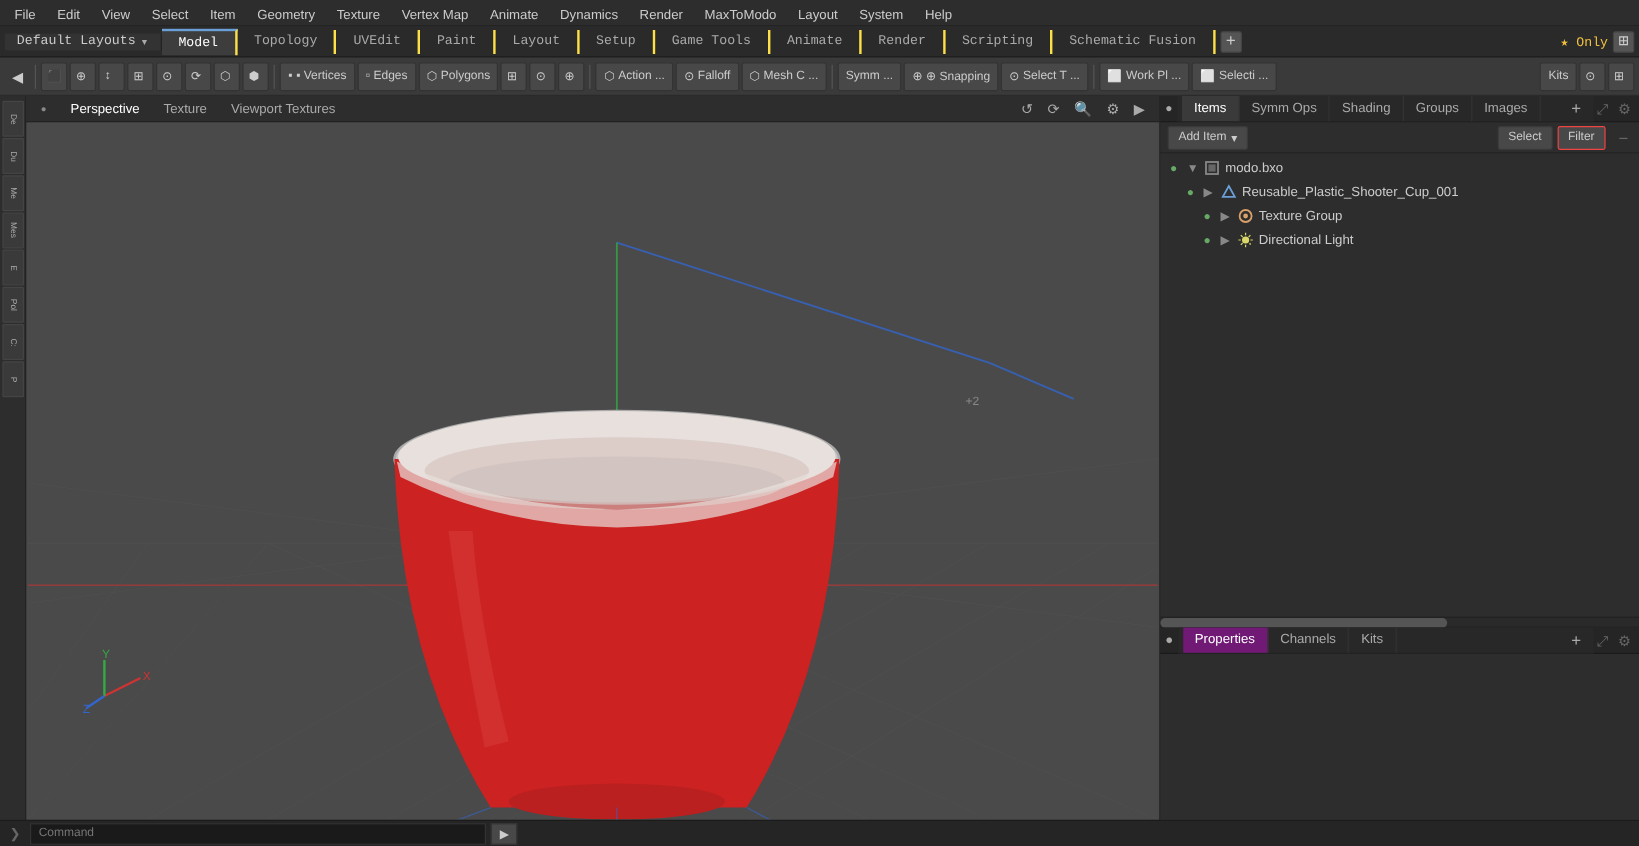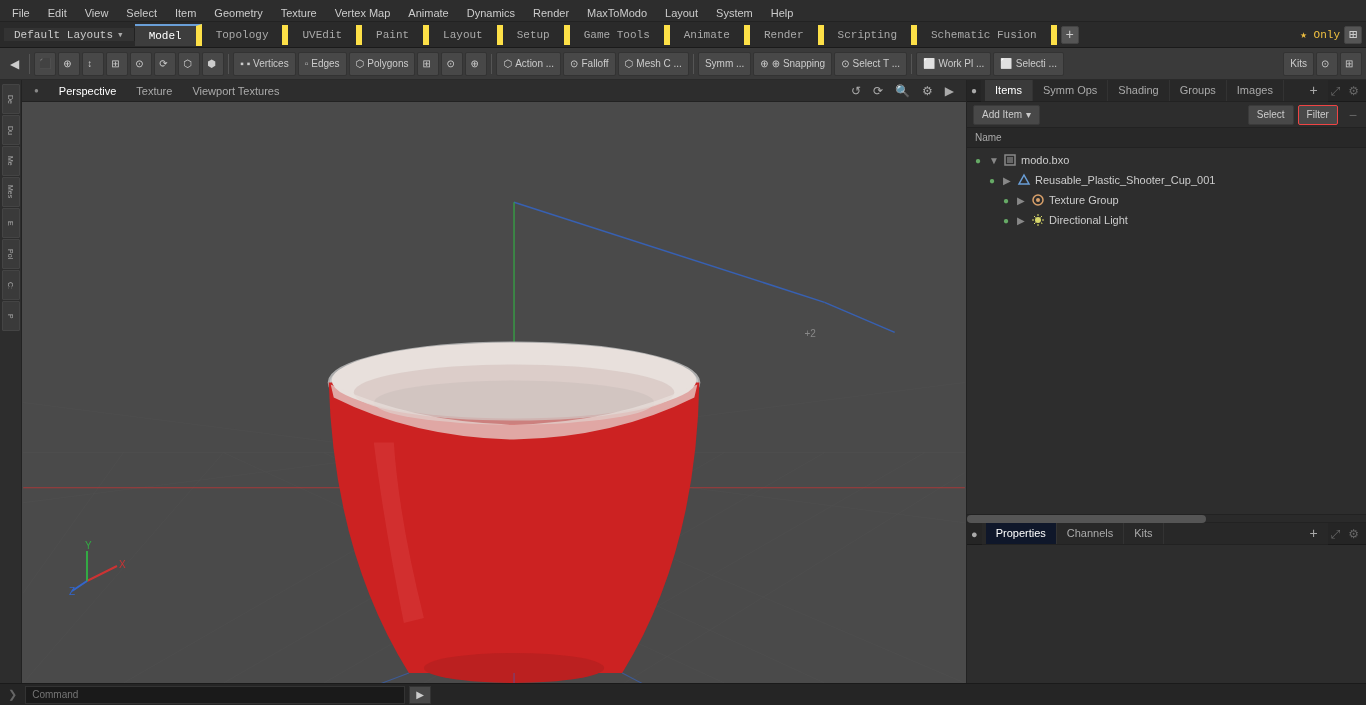--- a/index.html
+++ b/index.html
@@ -4,21 +4,21 @@
   <style>
     * { margin: 0; padding: 0; box-sizing: border-box; }
     body { width: 1366px; height: 705px; overflow: hidden; background: #3a3a3a; font-family: Arial, sans-serif; font-size: 11px; color: #ccc; }
 
     
     #menubar { display: flex; align-items: flex-end; height: 22px; background: #2d2d2d; border-bottom: 1px solid #222; padding: 0 4px; gap: 2px; }
     .menu-item { padding: 2px 8px; color: #ccc; cursor: pointer; font-size: 11px; }
 
     
     #layout-tabs { display: flex; align-items: center; height: 26px; background: #2a2a2a; border-bottom: 1px solid #1a1a1a; font-family: Liberation Mono, monospace; }
-    .layout-tab { padding: 4px 14px; color: #aaa; cursor: pointer; font-size: 11px; border-right: 6px solid #fde047; height: 100%; display: flex; align-items: center; }
+    .layout-tab { padding: 4px 14px; color: #aaa; cursor: pointer; font-size: 11px; border-right: 2px solid #fde047; height: 100%; display: flex; align-items: center; }
     .layout-tab.active { background: #3d3d3d; color: #fff; border-top: 2px solid #6a9fd8; }
     #layout-left { display: flex; align-items: center; padding-left: 4px; gap: 0; }
     #layout-right { margin-left: auto; display: flex; align-items: center; gap: 4px; padding-right: 4px; }
     .layout-star { color: #f0c040; font-size: 11px; }
     .layout-add-btn { background: #555; border: 1px solid #444; color: #ccc; width: 18px; height: 18px; display: flex; align-items: center; justify-content: center; cursor: pointer; font-size: 14px; border-radius: 2px; }
 
     
     #toolbar { display: flex; align-items: center; height: 32px; background: #3a3a3a; border-bottom: 1px solid #2a2a2a; padding: 0 4px; gap: 2px; overflow: hidden; }
     .tb-btn { padding: 2px 6px; color: #ccc; cursor: pointer; font-size: 10px; background: #484848; border: 1px solid #333; border-radius: 2px; height: 24px; display: flex; align-items: center; gap: 3px; white-space: nowrap; }
     .tb-separator { width: 1px; height: 20px; background: #555; margin: 0 2px; }
@@ -68,21 +68,21 @@
     .tree-expand { width: 10px; color: #888; font-size: 10px; }
     .tree-icon { width: 14px; height: 14px; display: flex; align-items: center; justify-content: center; }
     .tree-label { font-size: 11px; color: #ccc; }
     .indent-1 { padding-left: 18px; }
     .indent-2 { padding-left: 32px; }
 
     
     #properties-panel { height: 160px; display: flex; flex-direction: column; }
     #properties-tabs { display: flex; align-items: center; height: 24px; background: #282828; border-bottom: 1px solid #222; padding: 0 4px; gap: 0; }
     .prop-tab { padding: 2px 10px; color: #aaa; font-size: 11px; cursor: pointer; border-right: 1px solid #333; height: 100%; display: flex; align-items: center; }
-    .prop-tab.active { background: #0f172a; color: #fff; }
+    .prop-tab.active { background: #701a75; color: #fff; }
     .prop-tab-add { margin-left: auto; color: #aaa; cursor: pointer; font-size: 14px; padding: 0 6px; }
     #properties-content { flex: 1; background: #2d2d2d; }
 
     
     #statusbar { height: 22px; background: #252525; border-top: 1px solid #1a1a1a; display: flex; align-items: center; padding: 0 8px; gap: 8px; }
     #statusbar-left { color: #999; font-size: 10px; flex: 1; }
     #statusbar-right { display: flex; align-items: center; gap: 4px; }
     #command-input { background: #1a1a1a; border: 1px solid #333; color: #ccc; font-size: 10px; height: 18px; width: 380px; padding: 0 6px; }
     .statusbar-exec { background: #484848; border: 1px solid #333; color: #ccc; width: 22px; height: 18px; display: flex; align-items: center; justify-content: center; cursor: pointer; font-size: 10px; }
     .icon-scene { color: #888; }
@@ -352,23 +352,20 @@
         <div class="items-toolbar-btn">
           <span>Add Item</span>
           <span style="margin-left:4px;">▾</span>
         </div>
         <div class="items-toolbar-spacer"></div>
         <div class="items-toolbar-btn">Select</div>
         <div class="items-toolbar-filter">Filter</div>
         <div class="panel-ctrl-btn" style="font-size:14px; margin-left:4px;">−</div>
       </div>
 
-      <div id="items-columns">
-        <span class="col-header">Name</span>
-      </div>
 
       <div id="items-tree">
 
         <div class="tree-item">
           <span class="tree-eye" style="color:#66aa66;">●</span>
           <span class="tree-expand">▼</span>
           <span class="tree-icon icon-scene">
             <svg width="14" height="14" viewBox="0 0 14 14">
                 <rect x="2" y="2" width="10" height="10" fill="none" stroke="#888" stroke-width="1.5"></rect>
                 <rect x="4" y="4" width="6" height="6" fill="#666"></rect>

